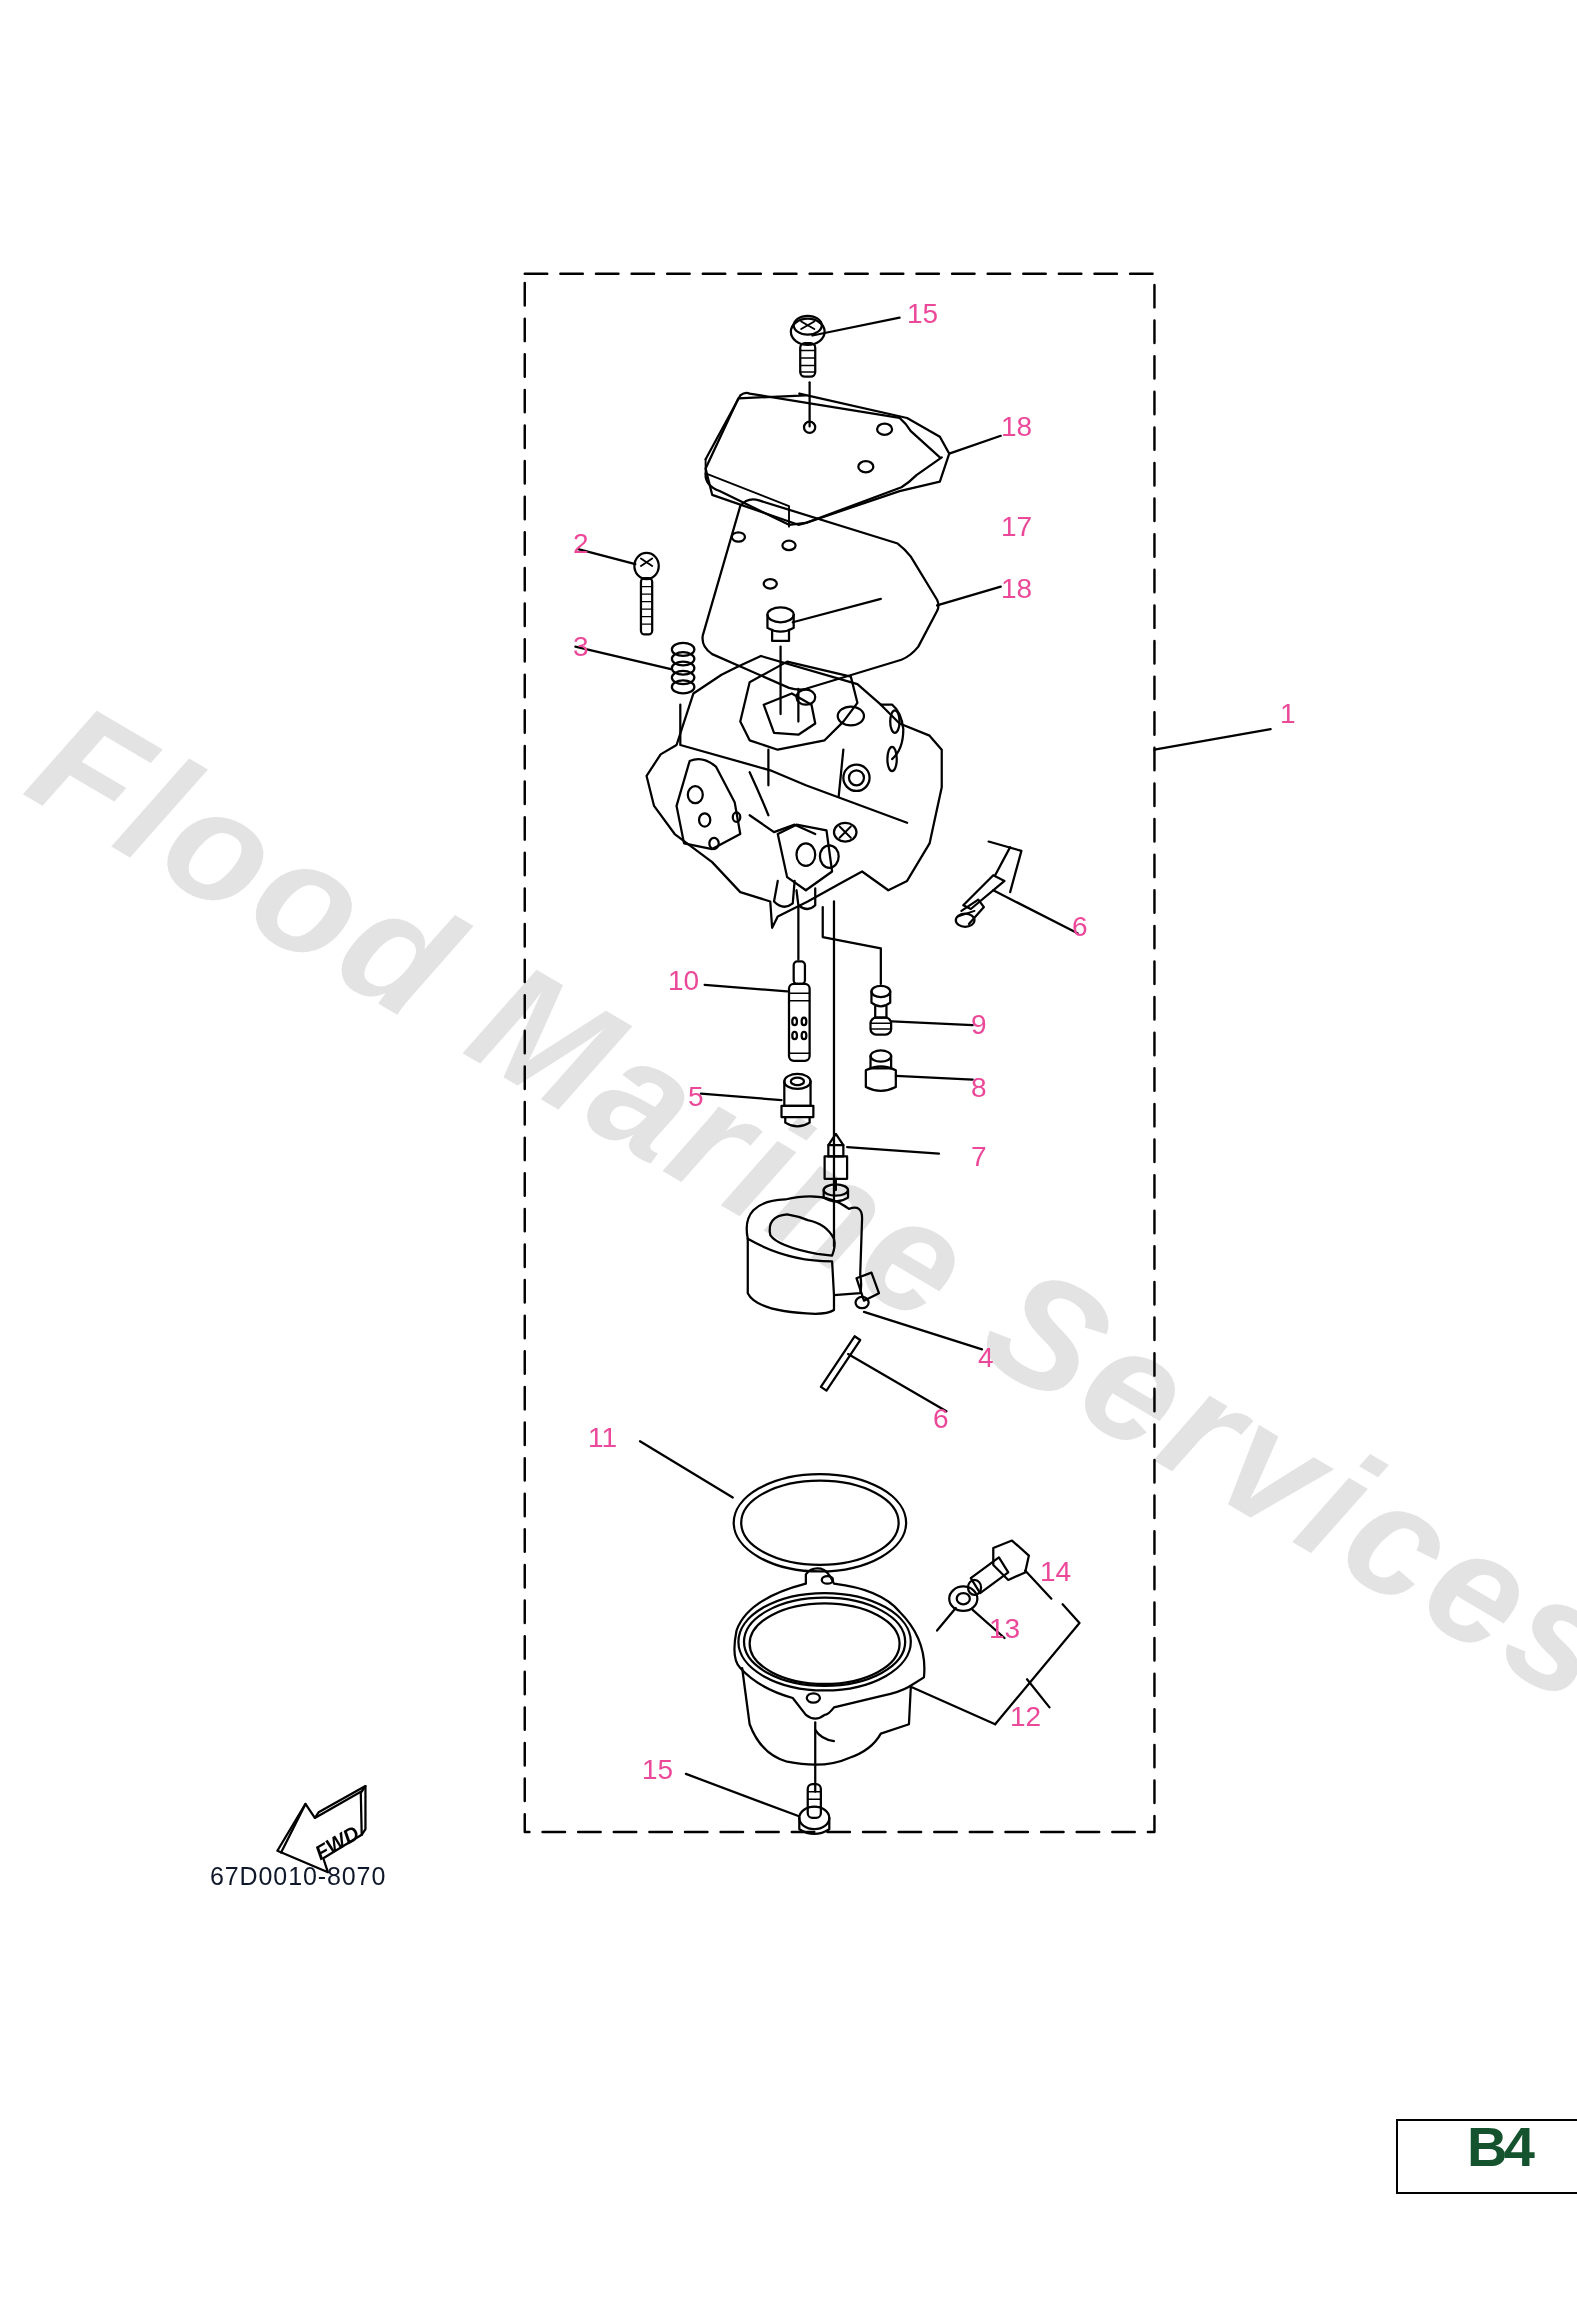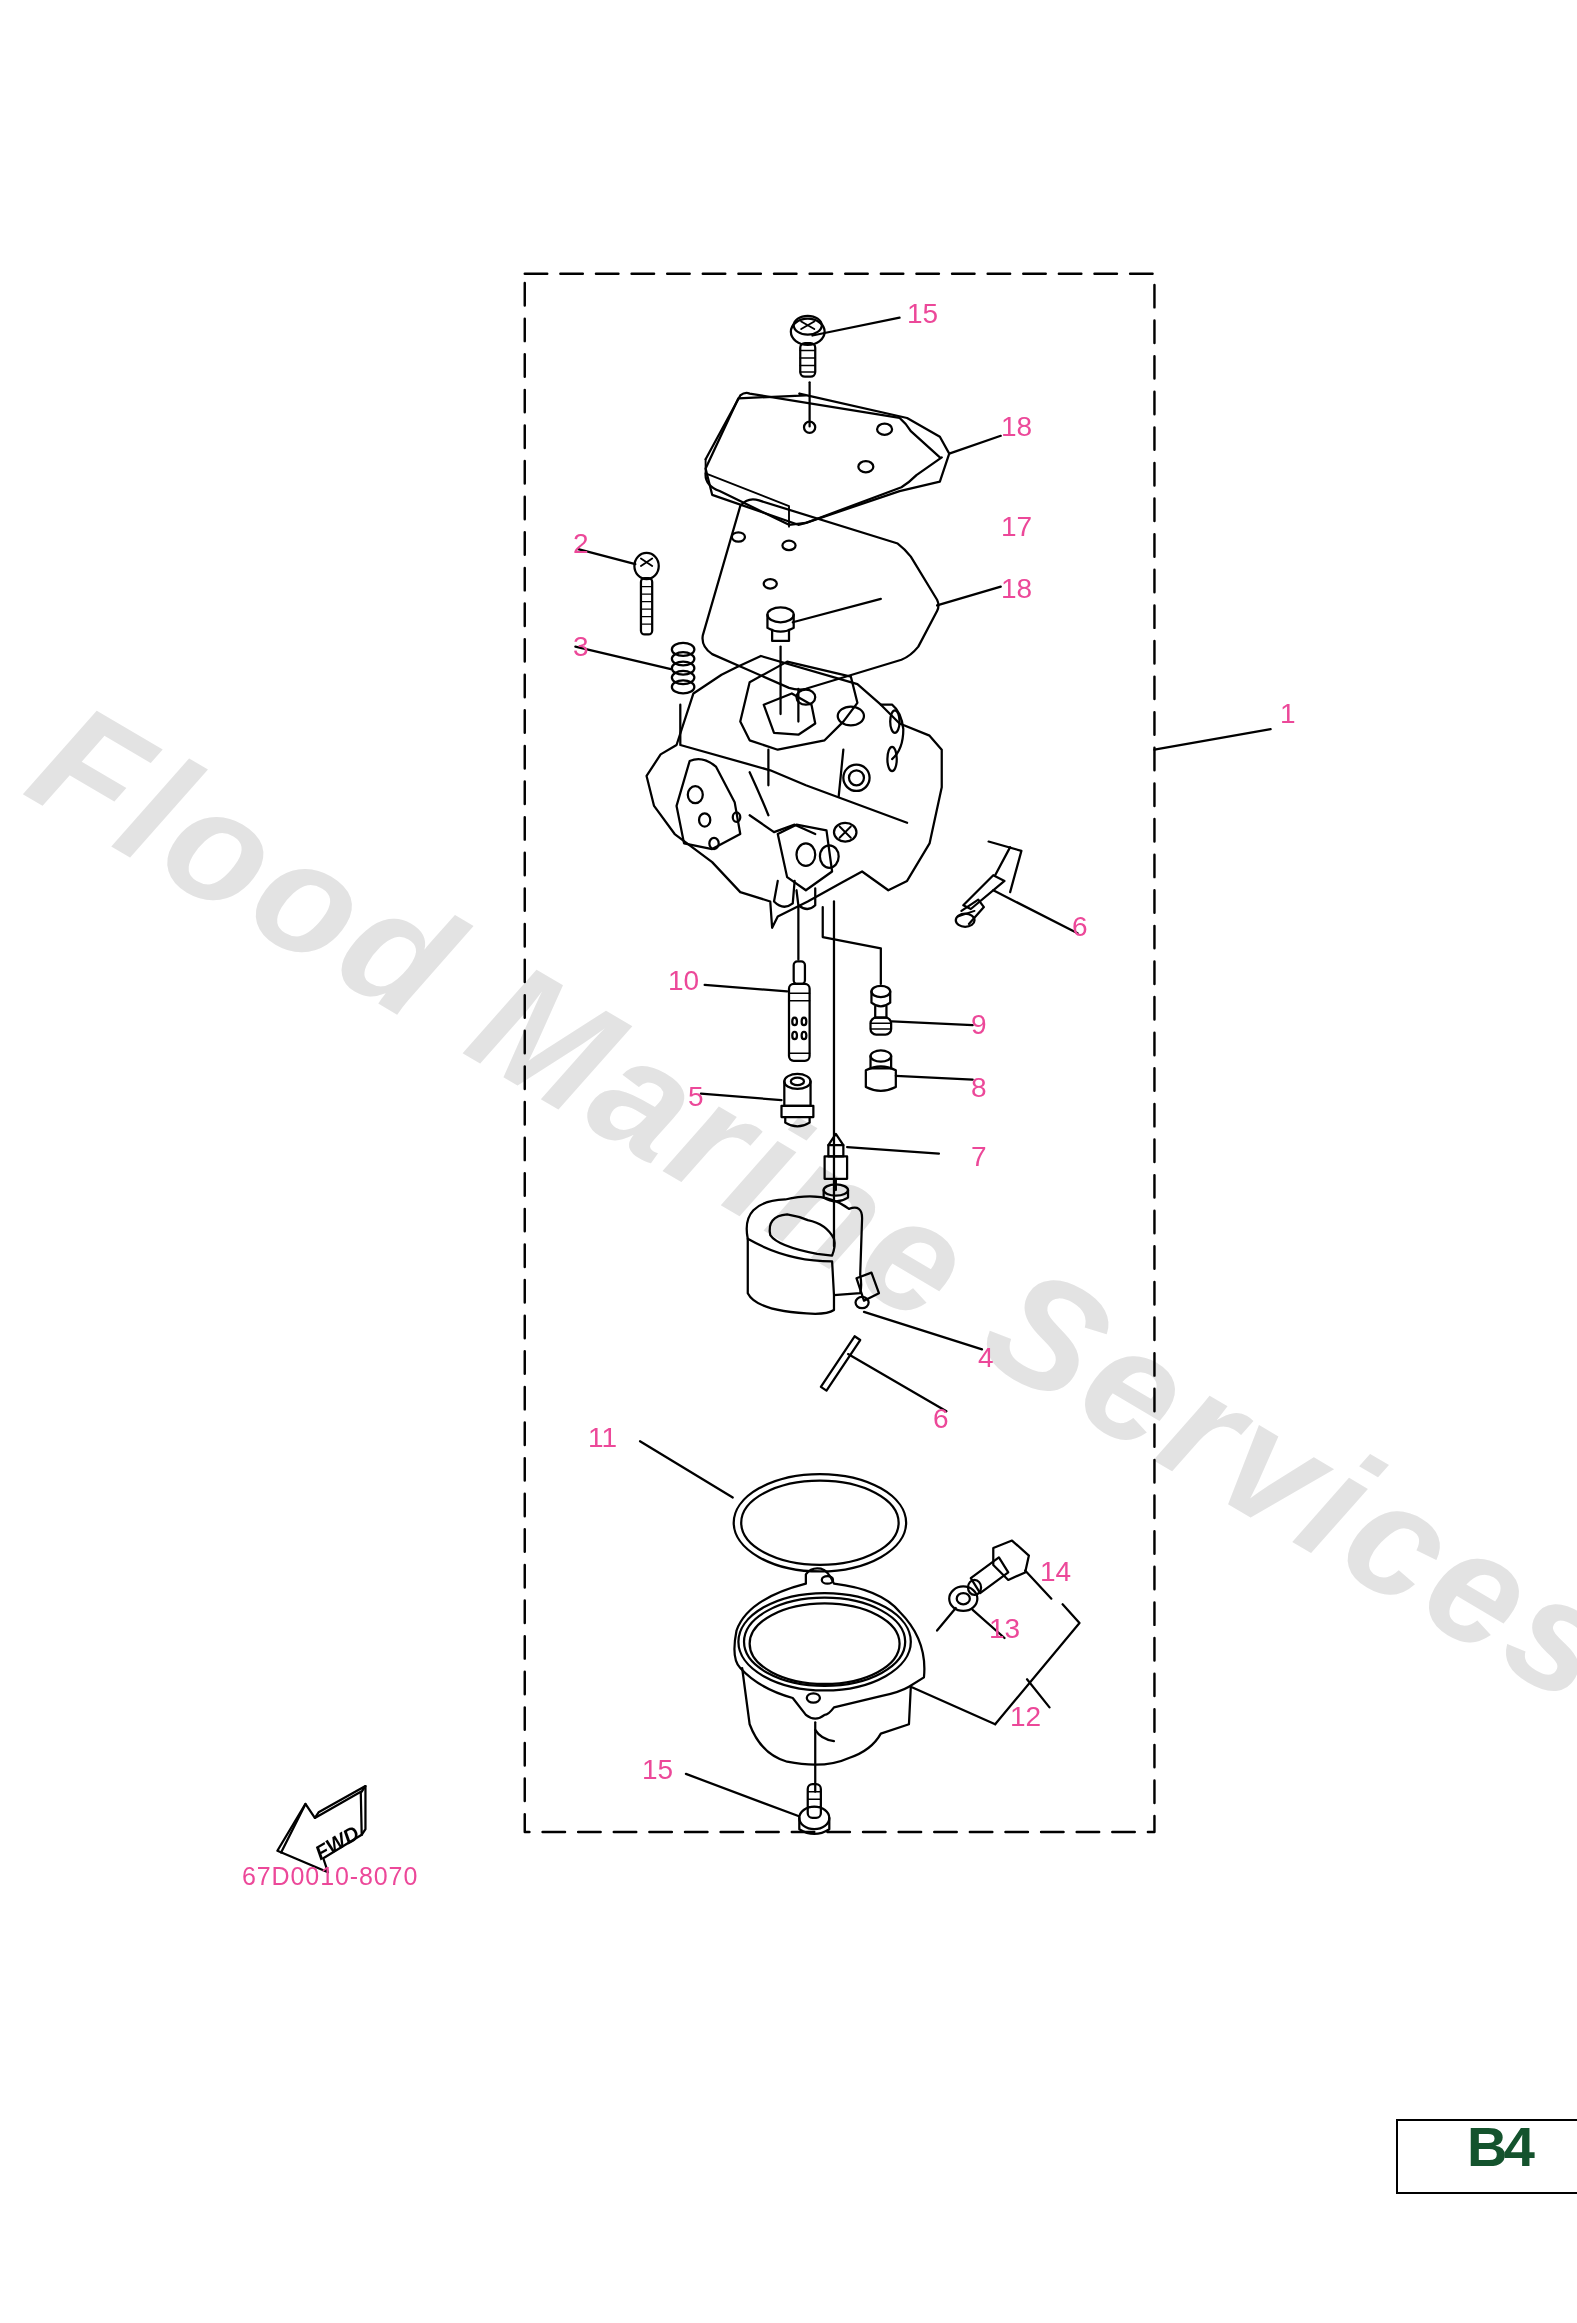--- a/index.html
+++ b/index.html
@@ -1,21 +1,21 @@
 <!DOCTYPE html>
 <html style="font-size:15px"><head>
 <meta charset="utf-8">
 <style>
   html,body{margin:0;padding:0;background:#ffffff;}
   body{width:1578px;height:2324px;position:relative;overflow:hidden;font-family:"Liberation Sans",sans-serif;}
   .watermark{position:absolute;left:-75px;top:1106px;width:1780px;transform:rotate(30.5deg);transform-origin:center;
     font-family:"Liberation Sans",sans-serif;font-weight:bold;font-style:italic;font-size:159px;color:#e3e3e3;white-space:nowrap;text-align:center;letter-spacing:5.6px;pointer-events:none;z-index:0;}
   svg.diagram{position:absolute;left:0;top:0;z-index:1;}
   .callout{position:absolute;font-size:28px;color:#ec4899;line-height:1;z-index:2;}
-  .code{position:absolute;left:242px;top:1862px;font-size:25px;letter-spacing:0.9px;color:#ec4899;z-index:2;}
+  .code{position:absolute;left:210px;top:1862px;font-size:25px;letter-spacing:0.9px;color:#0f172a;z-index:2;}
   .pagetag{position:absolute;left:1396px;top:2119px;width:197px;height:75px;border:2.8px solid #000;border-right:none;box-sizing:border-box;z-index:2;overflow:hidden;}
   .pagetag span{position:absolute;left:69px;top:-7.5px;font-size:56px;font-weight:bold;color:#14532d;letter-spacing:-3.7px;}
 </style>
 </head>
 <body>
 
 <div class="watermark">Flood Marine Services</div>
 
 <svg class="diagram" width="1578" height="2324" viewBox="0 0 1684 2480" fill="none" stroke="#000" stroke-width="2.4" stroke-linecap="round" stroke-linejoin="round">
 

